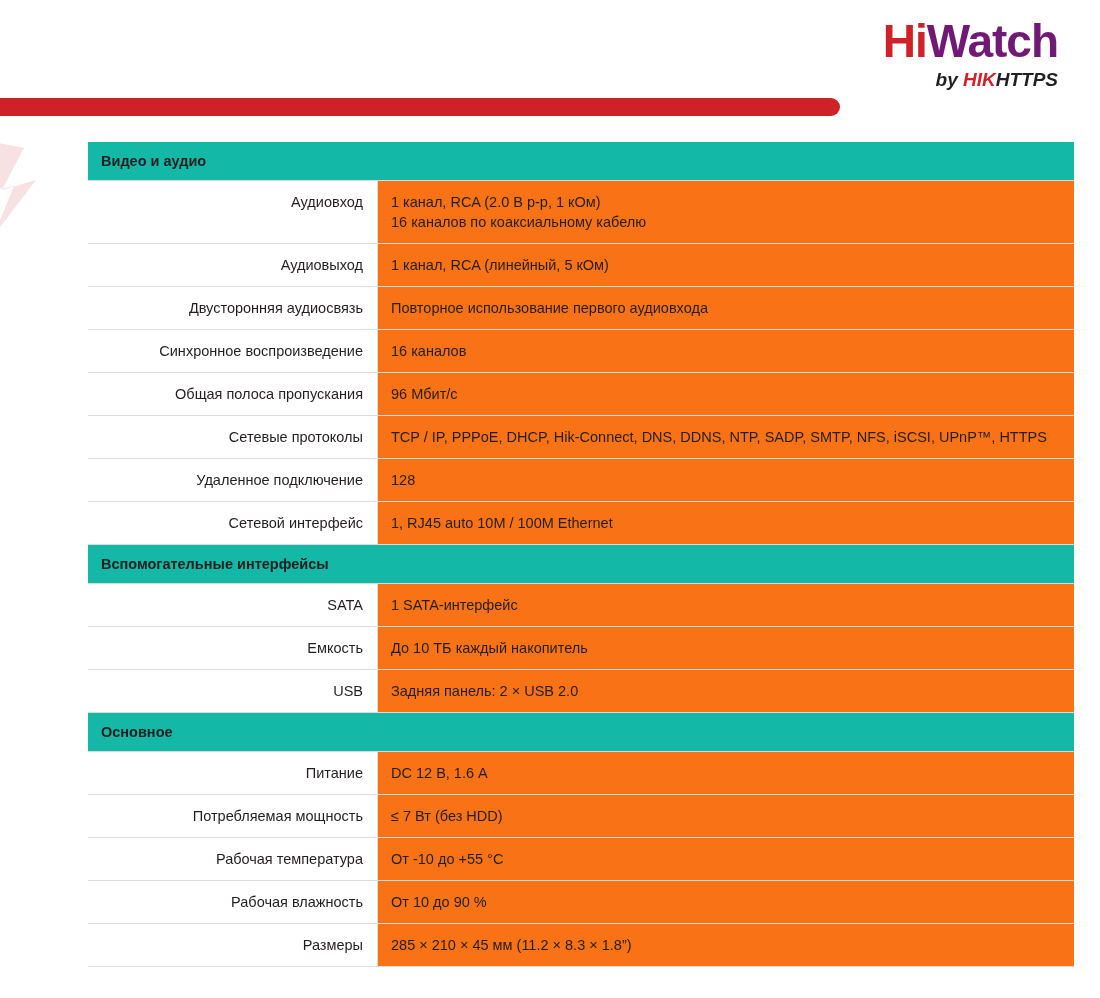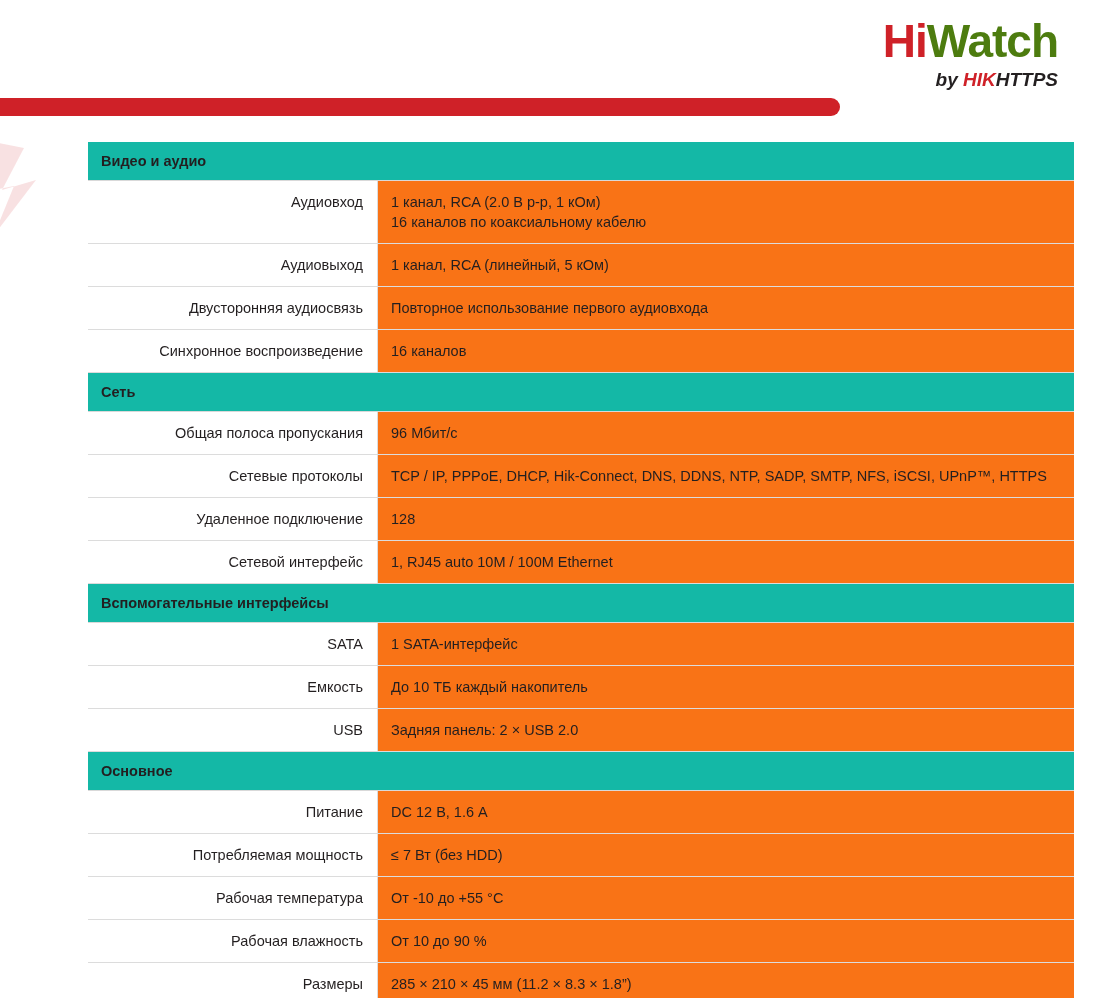--- a/index.html
+++ b/index.html
@@ -28,21 +28,21 @@
     text-align: right;
     line-height: 1;
   }
   .logo-main {
     font-size: 46px;
     font-weight: bold;
     letter-spacing: -1px;
     white-space: nowrap;
   }
   .logo-hi { color: #cf2128; }
-  .logo-watch { color: #4d7c0f; }
+  .logo-watch { color: #701a75; }
   .logo-sub {
     margin-top: 6px;
     font-size: 19px;
     font-style: italic;
     font-weight: bold;
     white-space: nowrap;
   }
   .logo-by { color: #231f20; font-weight: bold; }
   .logo-hik { color: #cf2128; font-weight: bold; }
   .logo-vision { color: #231f20; font-weight: bold; }
@@ -137,23 +137,20 @@
     </tr>
     <tr class="data-row">
       <td class="cell-label">Двусторонняя аудиосвязь</td>
       <td class="cell-value">Повторное использование первого аудиовхода</td>
     </tr>
     <tr class="data-row">
       <td class="cell-label">Синхронное воспроизведение</td>
       <td class="cell-value">16 каналов</td>
     </tr>
 
-    <tr class="section-row">
-      <td colspan="2">Сеть</td>
-    </tr>
     <tr class="data-row">
       <td class="cell-label">Общая полоса пропускания</td>
       <td class="cell-value">96 Мбит/с</td>
     </tr>
     <tr class="data-row">
       <td class="cell-label">Сетевые протоколы</td>
       <td class="cell-value">TCP / IP, PPPoE, DHCP, Hik-Connect, DNS, DDNS, NTP, SADP, SMTP, NFS, iSCSI, UPnP™, HTTPS</td>
     </tr>
     <tr class="data-row">
       <td class="cell-label">Удаленное подключение</td>

